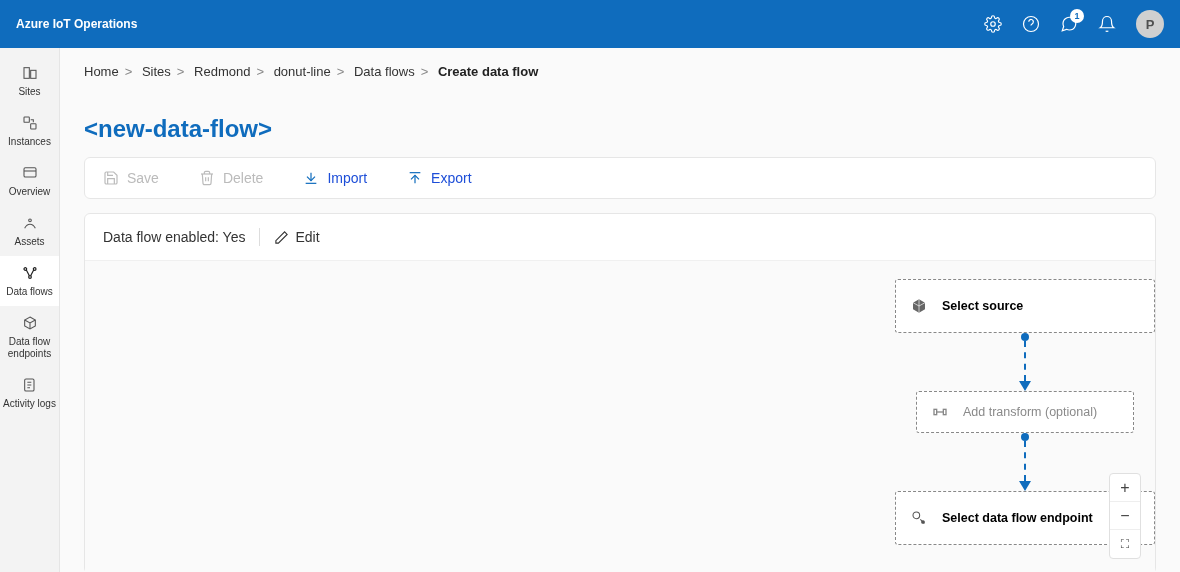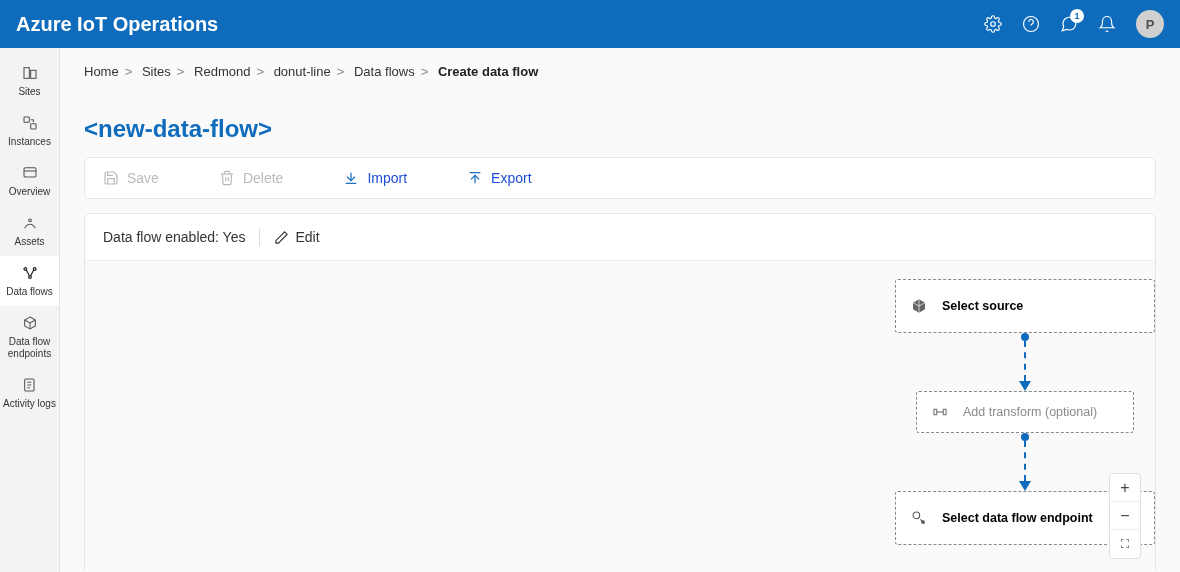--- a/index.html
+++ b/index.html
@@ -1,36 +1,36 @@
 <!DOCTYPE html>
 <html><head>
 <meta charset="utf-8">
 <style>
   * { box-sizing: border-box; margin:0; padding:0; font-family: "Segoe UI", Arial, sans-serif; }
   body { width:1180px; height:572px; overflow:hidden; background:#fafafa; }
   .header { height:48px; background:#0f6cbd; display:flex; align-items:center; justify-content:space-between; padding:0 16px; color:#fff; }
-  .header-title { font-size:20px; font-weight:600; }
+  .header-title { font-size:12px; font-weight:600; }
   .header-actions { display:flex; align-items:center; gap:20px; }
   .header-icon { position:relative; display:flex; align-items:center; justify-content:center; cursor:pointer; }
   .badge { position:absolute; top:-6px; right:-6px; width:14px; height:14px; background:#fff; color:#0f6cbd; border-radius:50%; font-size:9px; font-weight:700; display:flex; align-items:center; justify-content:center; }
   .avatar { width:28px; height:28px; border-radius:50%; background:#d0d0d0; color:#505050; display:flex; align-items:center; justify-content:center; font-size:13px; font-weight:600; cursor:pointer;}
   .app { display:flex; height:calc(100% - 48px); }
   .sidebar { width:60px; background:#f3f3f3; border-right:1px solid #e5e5e5; display:flex; flex-direction:column; padding-top:8px; }
   .nav-item { display:flex; flex-direction:column; align-items:center; justify-content:center; padding:8px 2px; font-size:10px; color:#333; cursor:pointer; text-align:center; gap:4px; }
   .nav-item.active { background:#fff; }
   .nav-icon { width:18px; height:18px; display:flex; align-items:center; justify-content:center; }
   .nav-label { line-height:1.2; }
   .content { flex:1; overflow:auto; padding:16px 24px; }
   .breadcrumb { font-size:13px; color:#333; margin-bottom:36px; }
   .breadcrumb .crumb { color:#333; }
   .breadcrumb .sep { margin:0 6px; color:#888; }
   .breadcrumb .last { font-weight:600; color:#222; }
   .page-title { font-size:24px; color:#0f6cbd; font-weight:600; margin-bottom:14px; }
   .panel { background:#fff; border:1px solid #e6e6e6; border-radius:6px; margin-bottom:14px;}
-  .toolbar { display:flex; align-items:center; padding:12px 18px; gap:60px; }
+  .toolbar { display:flex; align-items:center; padding:12px 18px; gap:40px; }
   .tb-btn { display:flex; align-items:center; gap:8px; font-size:14px; cursor:pointer; }
   .tb-btn.disabled { color:#bbb; cursor:not-allowed; }
   .tb-btn:not(.disabled){ color:#1d4ed8; }
   .status-row { display:flex; align-items:center; padding:14px 18px; border-bottom:1px solid #f0f0f0; gap:14px; font-size:14px; color:#333;}
   .status-divider { width:1px; height:18px; background:#ddd;}
   .edit-link { display:flex; gap:6px; align-items:center; cursor:pointer; }
   .canvas { background:#fafafa; position:relative; min-height:300px; padding:18px 0 28px; display:flex; flex-direction:column; align-items:flex-end; }
   .flow-col { display:flex; flex-direction:column; align-items:center; }
   .flow-node { width:260px; border:1px dashed #888; background:#fff; border-radius:3px; display:flex; align-items:center; padding:18px 14px; gap:14px; font-size:12.5px; cursor:pointer; }
   .flow-node.small { padding:12px 14px; width:218px; }

